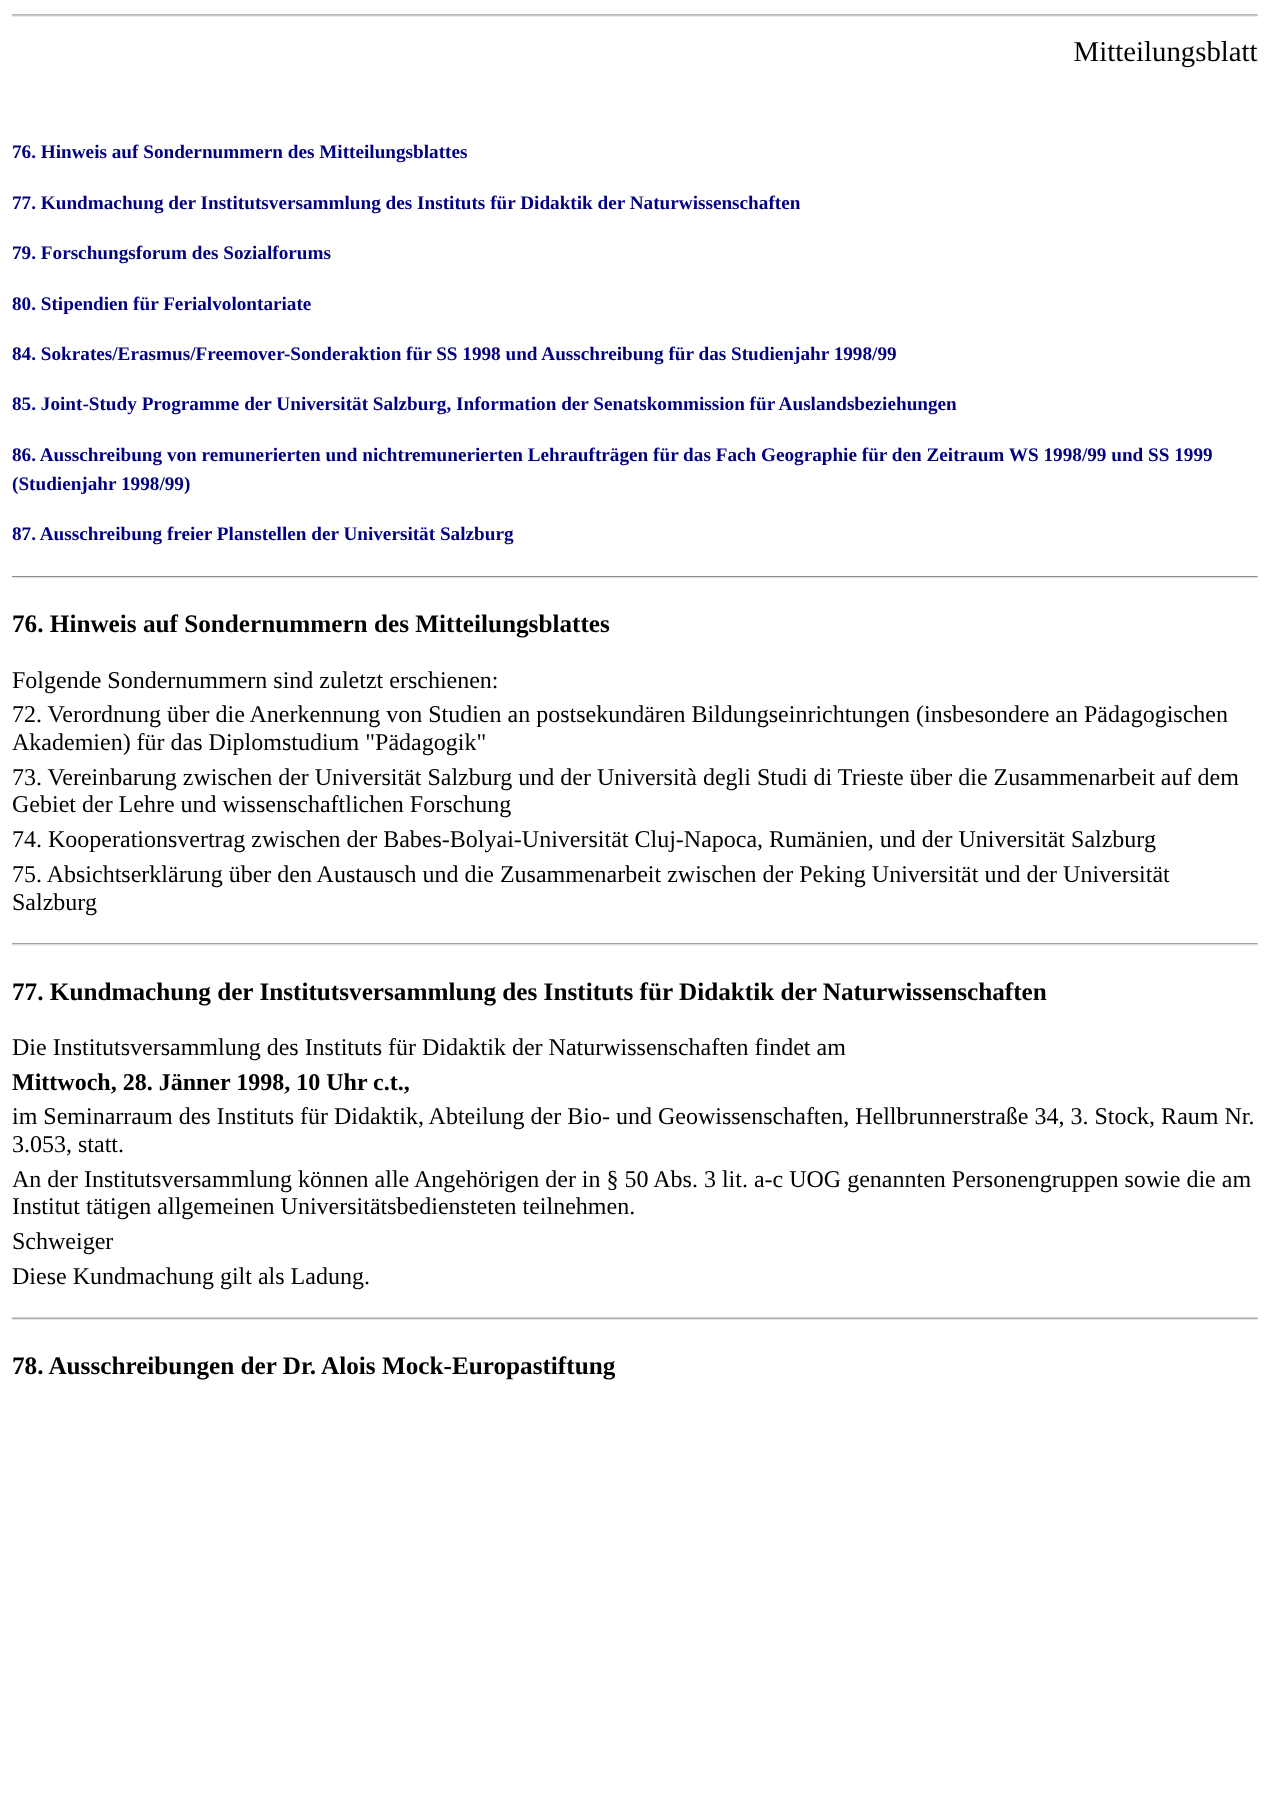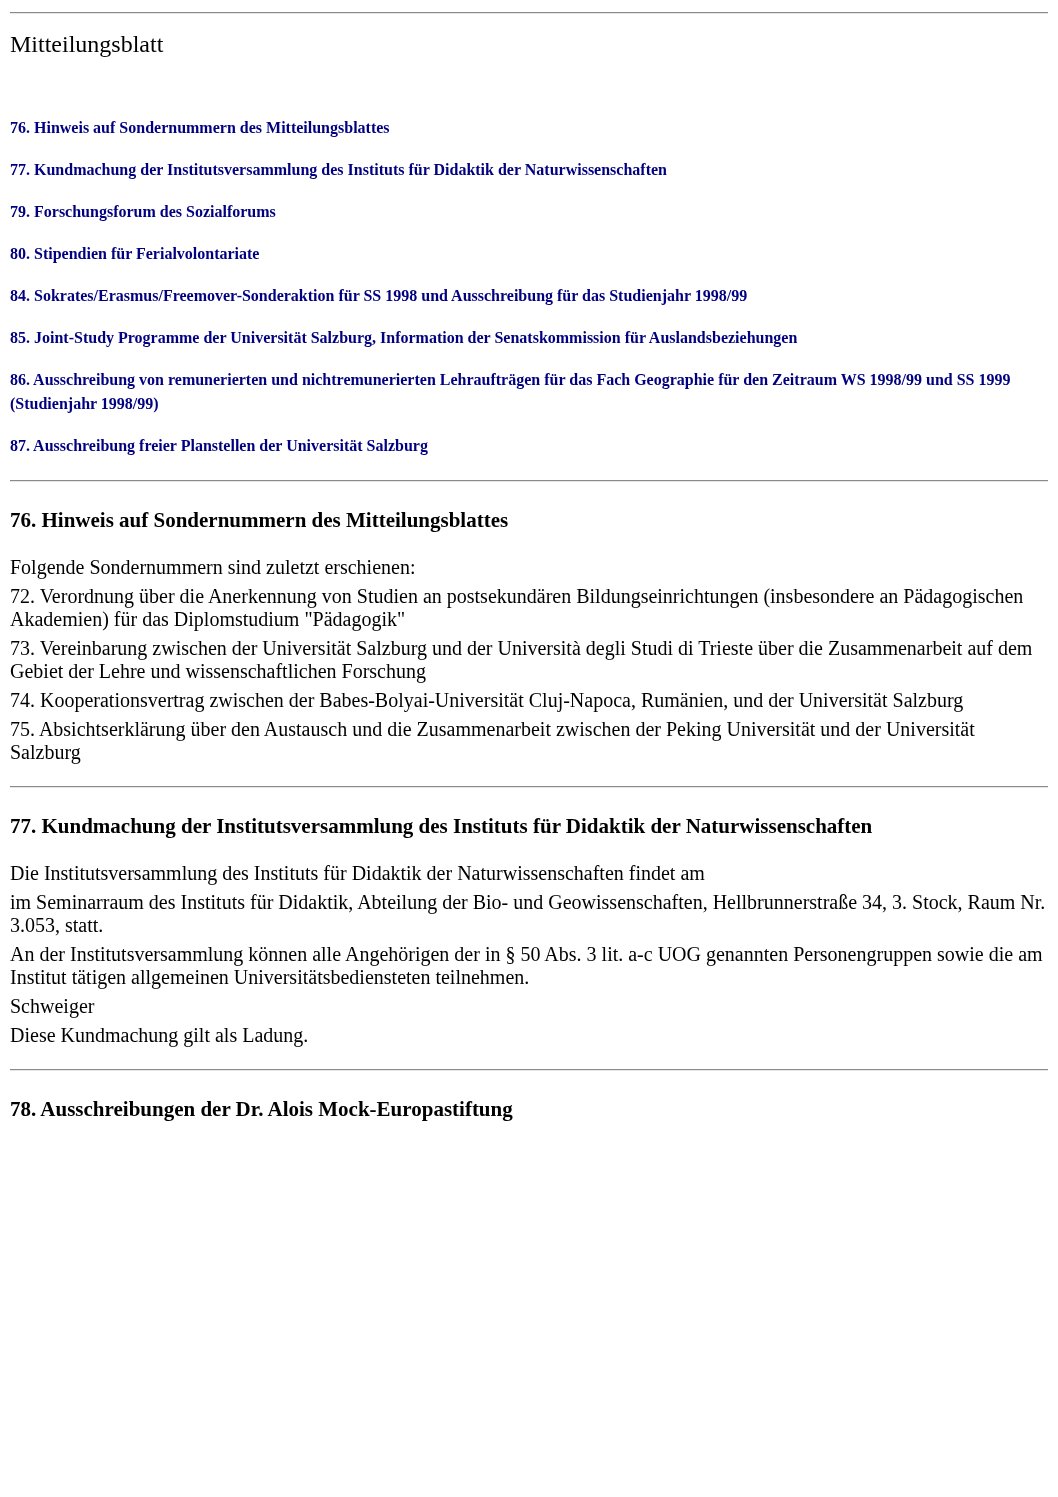--- a/index.html
+++ b/index.html
@@ -26,20 +26,21 @@
     border-top:1px solid #8a8a8a;
     border-bottom:1px solid #e6e6e6;
   }
   hr.top-rule{ margin:2px 0 0 0; }
   hr.section-rule{ margin:22px 0 26px 0; }
   h1.doc-title{
     font-size:24px;
     font-weight:normal;
     line-height:28px;
     margin:16px 0 0 0;
+    text-align:right;
   }
   .toc{ margin:0; }
   .toc-item{
     font-size:16px;
     line-height:24px;
     margin:18px 0;
   }
   .toc-item.first{ margin-top:58px; }
   .toc-link{
     color:var(--link-color);
@@ -86,20 +87,21 @@
   <p class="body-par">73. Vereinbarung zwischen der Universität Salzburg und der Università degli Studi di Trieste über die Zusammenarbeit auf dem Gebiet der Lehre und wissenschaftlichen Forschung</p>
   <p class="body-par">74. Kooperationsvertrag zwischen der Babes-Bolyai-Universität Cluj-Napoca, Rumänien, und der Universität Salzburg</p>
   <p class="body-par">75. Absichtserklärung über den Austausch und die Zusammenarbeit zwischen der Peking Universität und der Universität Salzburg</p>
 </section>
 
 <hr class="section-rule">
 
 <section>
   <h2 class="section-heading">77. Kundmachung der Institutsversammlung des Instituts für Didaktik der Naturwissenschaften</h2>
   <p class="body-par">Die Institutsversammlung des Instituts für Didaktik der Naturwissenschaften findet am</p>
+  <p class="body-par bold">Mittwoch, 28. Jänner 1998, 10 Uhr c.t.,</p>
   <p class="body-par">im Seminarraum des Instituts für Didaktik, Abteilung der Bio- und Geowissenschaften, Hellbrunnerstraße 34, 3. Stock, Raum Nr. 3.053, statt.</p>
   <p class="body-par">An der Institutsversammlung können alle Angehörigen der in § 50 Abs. 3 lit. a-c UOG genannten Personengruppen sowie die am Institut tätigen allgemeinen Universitätsbediensteten teilnehmen.</p>
   <p class="body-par">Schweiger</p>
   <p class="body-par">Diese Kundmachung gilt als Ladung.</p>
 </section>
 
 <hr class="section-rule">
 
 <section>
   <h2 class="section-heading">78. Ausschreibungen der Dr. Alois Mock-Europastiftung</h2>

